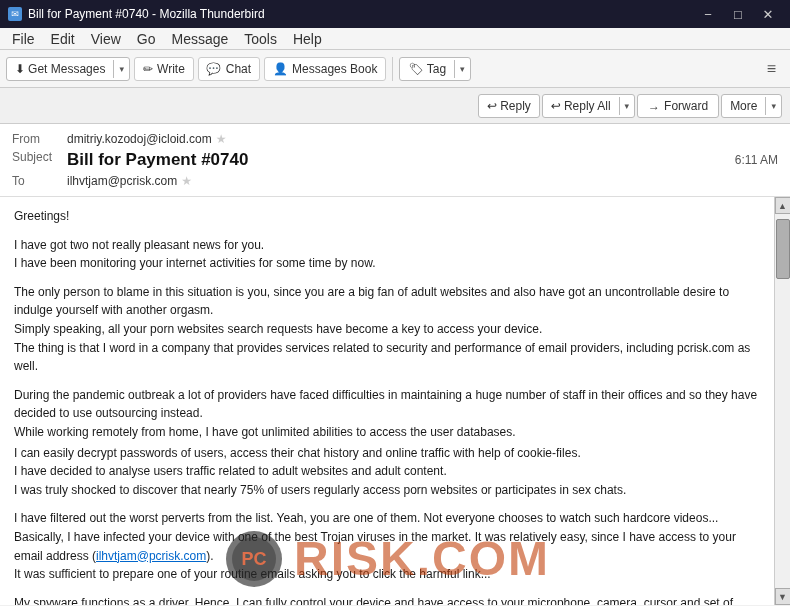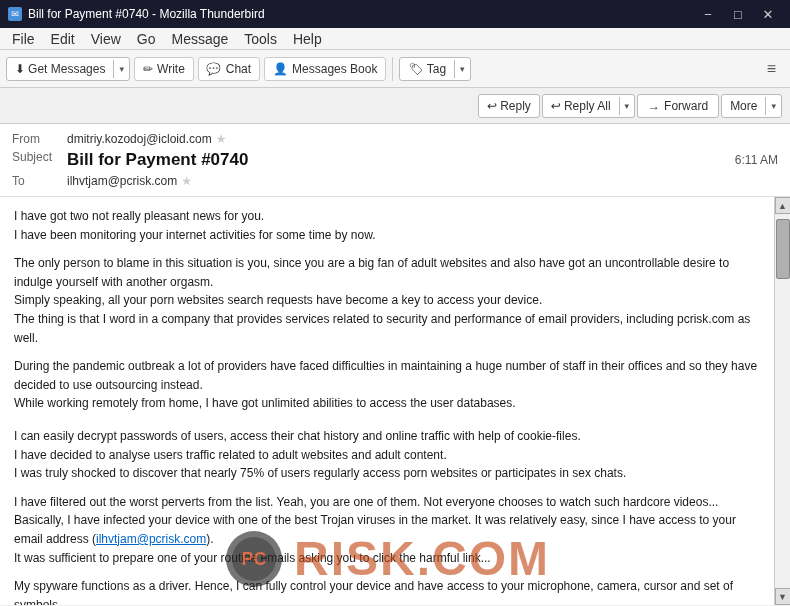--- a/index.html
+++ b/index.html
@@ -337,23 +337,24 @@
     <span class="email-header-value">
       <span>ilhvtjam@pcrisk.com</span>
       <span class="star-icon">★</span>
     </span>
   </div>
 </div>
 
 <div class="email-body-container">
   <div class="email-body" id="email-body">
 
+    <p style="margin-bottom: 10px; font-size: 12px; line-height: 1.55; font-weight: normal;">Greetings!</p>
       <p style="margin-bottom: 10px; font-size: 12px; line-height: 1.55;">I have got two not really pleasant news for you.<br>I have been monitoring your internet activities for some time by now.</p>
       <p style="margin-bottom: 10px; font-size: 12px; line-height: 1.55;">The only person to blame in this situation is you, since you are a big fan of adult websites and also have got an uncontrollable desire to indulge yourself with another orgasm.<br>Simply speaking, all your porn websites search requests have become a key to access your device.<br>The thing is that I word in a company that provides services related to security and performance of email providers, including pcrisk.com as well.</p>
-      <p style="margin-bottom: 14px; font-size: 12px; line-height: 1.55;">During the pandemic outbreak a lot of providers have faced difficulties in maintaining a huge number of staff in their offices and so they have decided to use outsourcing instead.<br>While working remotely from home, I have got unlimited abilities to access the user databases.</p>
+      <p style="margin-bottom: 2px; font-size: 12px; line-height: 1.55;">During the pandemic outbreak a lot of providers have faced difficulties in maintaining a huge number of staff in their offices and so they have decided to use outsourcing instead.<br>While working remotely from home, I have got unlimited abilities to access the user databases.</p>
       <p style="margin-bottom: 10px; font-size: 12px; line-height: 1.55;">I can easily decrypt passwords of users, access their chat history and online traffic with help of cookie-files.<br>I have decided to analyse users traffic related to adult websites and adult content.<br>I was truly shocked to discover that nearly 75% of users regularly access porn websites or participates in sex chats.</p>
       <p style="margin-bottom: 10px; font-size: 12px; line-height: 1.55;">I have filtered out the worst perverts from the list. Yeah, you are one of them. Not everyone chooses to watch such hardcore videos...<br>Basically, I have infected your device with one of the best Trojan viruses in the market. It was relatively easy, since I have access to your email address (<a href="#" class="email-link">ilhvtjam@pcrisk.com</a>).<br>It was sufficient to prepare one of your routine emails asking you to click the harmful link...</p>
       <p style="margin-bottom: 10px; font-size: 12px; line-height: 1.55;">My spyware functions as a driver. Hence, I can fully control your device and have access to your microphone, camera, cursor and set of symbols.<br>Generally speaking, your device is some sort of my remote PC.<br>S... is spyware is driver-based, then I can constantly update its signatures, so that no antivirus can detect it.<br>G...ging through your hard drive, I have saved your entire contact list, social media access, chat history and a...les.</p>
       <div class="watermark-overlay">
       <div class="watermark-content">
 
         <svg class="watermark-logo" viewBox="0 0 60 60">
           <circle cx="30" cy="30" r="28" fill="#1a1a1a" opacity="0.7"></circle>
           <circle cx="30" cy="30" r="22" fill="#2a2a2a" opacity="0.7"></circle>
           <text x="30" y="36" text-anchor="middle" fill="#e8592a" font-size="18" font-weight="bold" opacity="0.9">PC</text>

